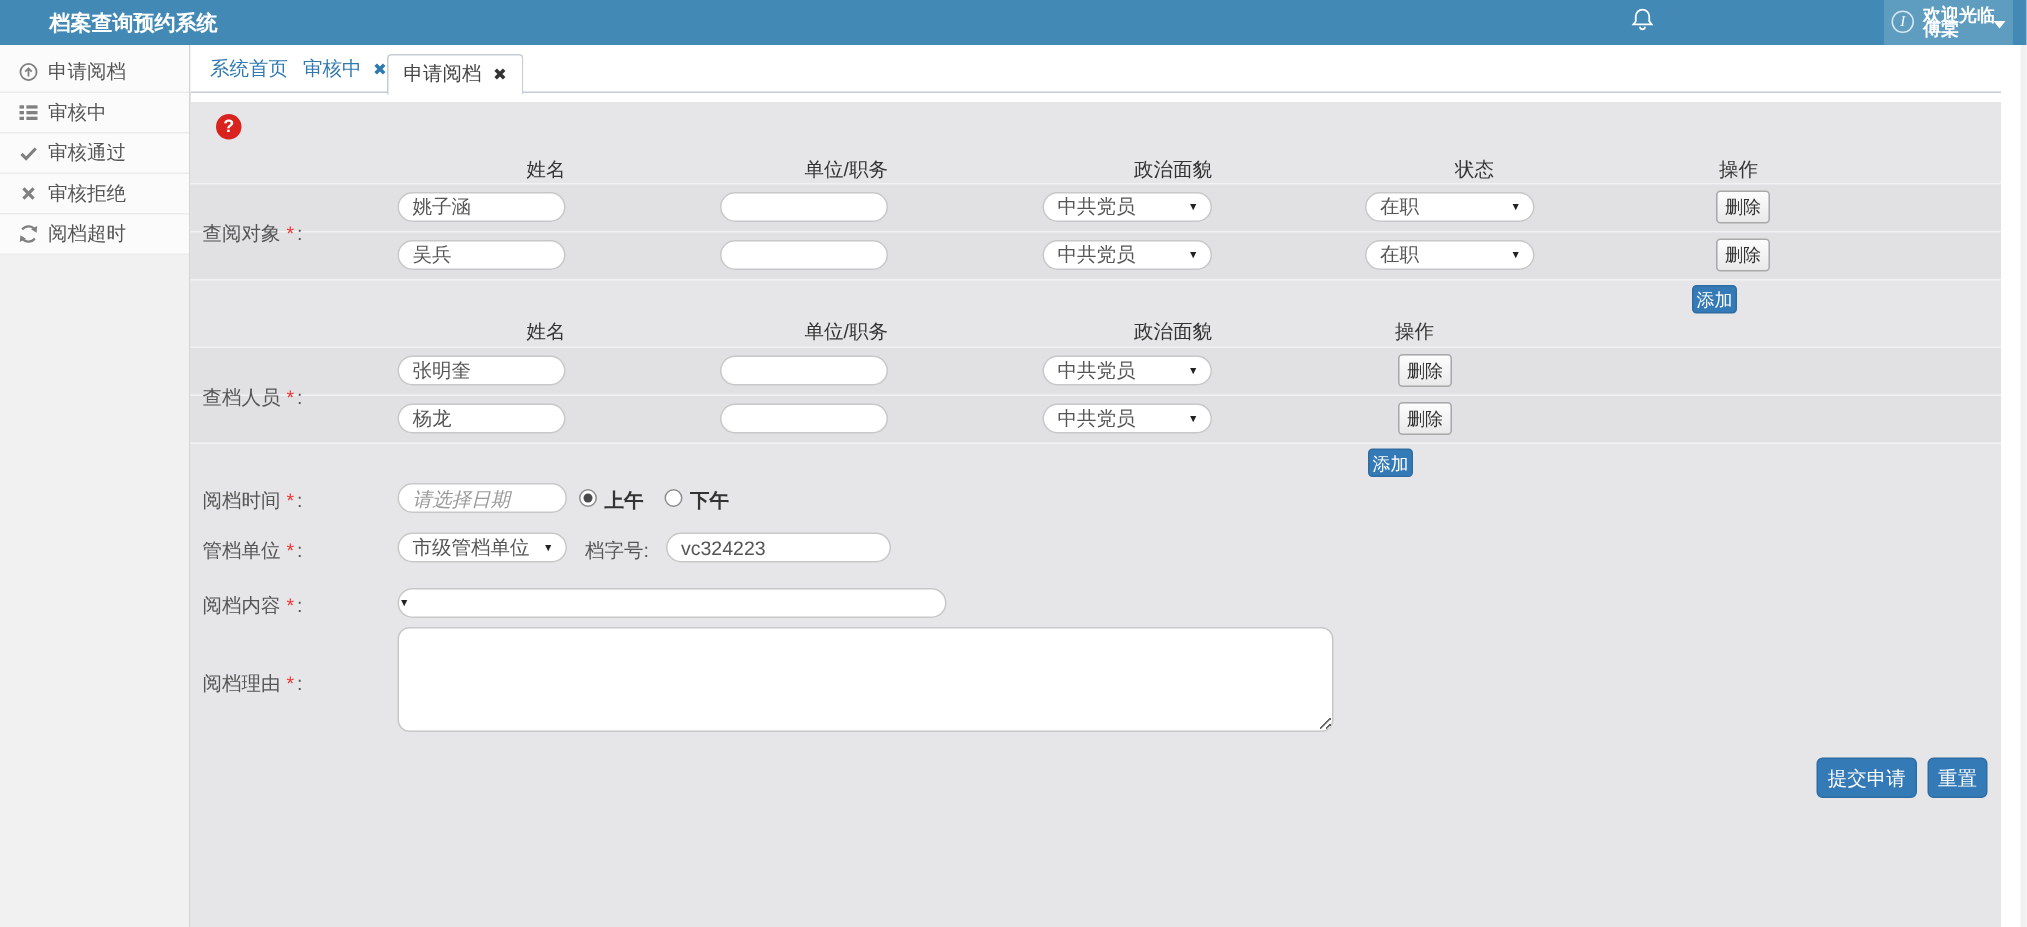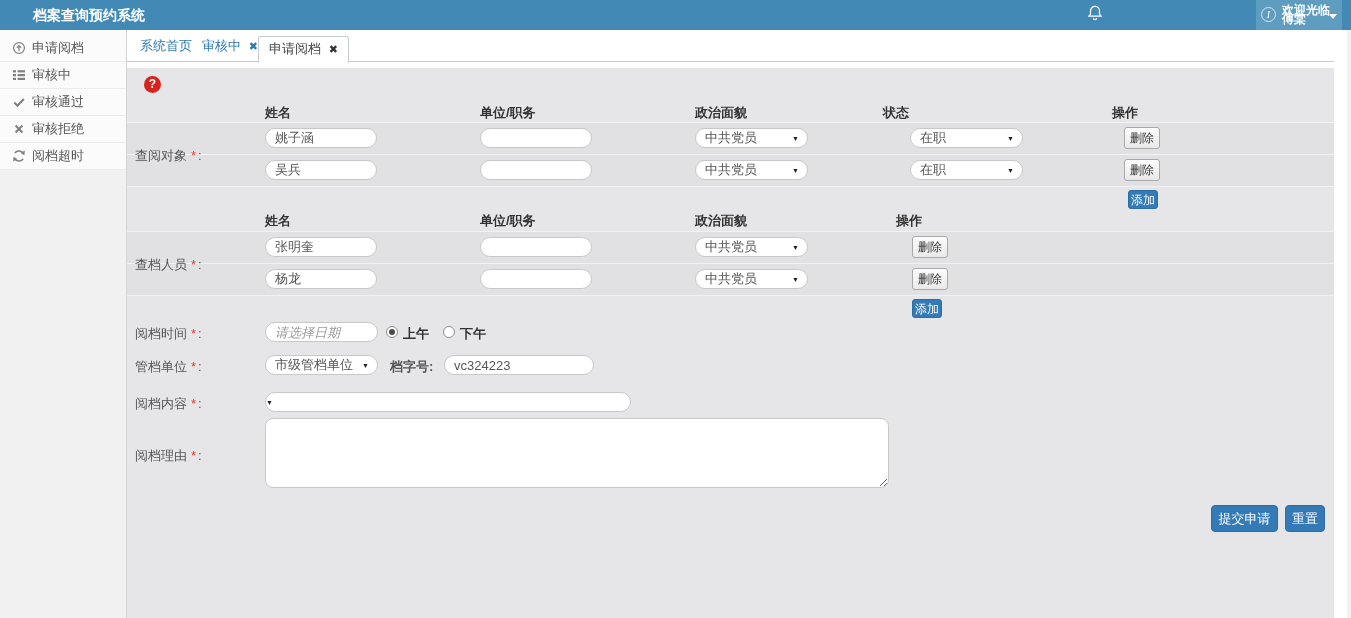--- a/index.html
+++ b/index.html
@@ -25,40 +25,40 @@
   .tablink { position:absolute; top:0; height:31px; line-height:31px; font-size:13px; color:#2e79b0; cursor:pointer; }
   .tablink .tclose { color:#2e79b0; font-weight:bold; font-size:11px; margin-left:4px; }
   .tab-active { position:absolute; top:6px; height:27px; line-height:24px; background:#fff; border:1px solid #c6ccd4; border-bottom:none;
     border-radius:3px 3px 0 0; padding:0 10px; font-size:13px; color:#444; z-index:2; cursor:default; }
   .tab-active .tclose { color:#333; font-weight:bold; font-size:11px; margin-left:4px; cursor:pointer; }
   
   .panel { position:absolute; left:127px; top:68px; width:1207px; height:550px; background:#e6e6e8; }
   .help { position:absolute; left:17px; top:8px; width:17px; height:17px; background:#d9231f; border-radius:50%;
     color:#fff; font-size:12px; font-weight:bold; text-align:center; line-height:17px; cursor:pointer; }
   .hrow { position:absolute; left:0; width:1207px; }
-  .hcell { position:absolute; top:0; font-size:13px; font-weight:bold; color:#333; text-align:left; }
+  .hcell { position:absolute; top:0; font-size:13px; font-weight:normal; color:#333; text-align:right; }
   .band { position:absolute; left:0; width:1207px; height:32px; background:#e1e1e4; border-top:1px solid #f2f2f5;padding-left:26px; }
   .endline { position:absolute; left:0; width:1207px; height:0; border-top:1px solid #f2f2f5; }
   .flabel { position:absolute; font-size:13px; color:#555; }
   .flabel .star { color:#e33; margin:0 2px 0 4px; }
   .inp { position:absolute; height:20px; border:1px solid #c8c8c8; border-radius:10px; background:#fff; padding:0 9px;
     font-size:13px; color:#555; font-family:inherit; outline:none; }
   .inp::placeholder { color:#9a9a9a; }
   .sel { position:absolute; height:20px; border:1px solid #c8c8c8; border-radius:10px; background:#fff;
     display:flex; align-items:center; cursor:pointer; }
   .sel .stext { flex:1; padding-left:9px; font-size:13px; color:#555; white-space:nowrap; overflow:hidden; }
   .sel .sarrow { font-size:7px; color:#222; margin-right:8px; }
   .btn-del { position:absolute; width:36px; height:22px; background:linear-gradient(#fdfdfd,#e9e9e9); border:1px solid #a9a9a9;
-    border-radius:3px; font-size:12px; color:#333; font-family:inherit; cursor:pointer; }
+    border-radius:3px; font-size:12px; color:#333; font-family:inherit; cursor:pointer;margin-left:20px; }
   .btn-add { position:absolute; width:30px; height:19px; background:#337ab7; border:1px solid #2e6da4; border-radius:3px;
     font-size:12px; color:#fff; font-family:inherit; line-height:16px; cursor:pointer; }
   .radio { position:absolute; width:12px; height:12px; border:1px solid #8d8d8d; border-radius:50%; background:#fff; cursor:pointer; }
   .radio.checked::after { content:""; display:block; width:6px; height:6px; margin:2px; border-radius:50%; background:#4a4a4a; }
   .rlabel { position:absolute; font-size:13px; font-weight:bold; color:#333; cursor:pointer; }
-  .docno { position:absolute; font-size:13px; color:#555;font-weight:bold; }
+  .docno { position:absolute; font-size:13px; color:#555; }
   .reason-ta { position:absolute; border:1px solid #c8c8c8; border-radius:8px; background:#fff; font-size:13px; color:#555;
     font-family:inherit; padding:6px 9px; resize:both; outline:none; }
   .btn-big { position:absolute; height:27px; background:#337ab7; border:1px solid #2e6da4; border-radius:4px;
     color:#ffffff; font-size:13px; font-family:inherit; cursor:pointer; }
   .scrolltrack { position:absolute; left:1347px; top:30px; width:4px; height:588px; background:#f1f1f1; }
 </style>
 </head>
 <body>
 
 <div class="hdr">

